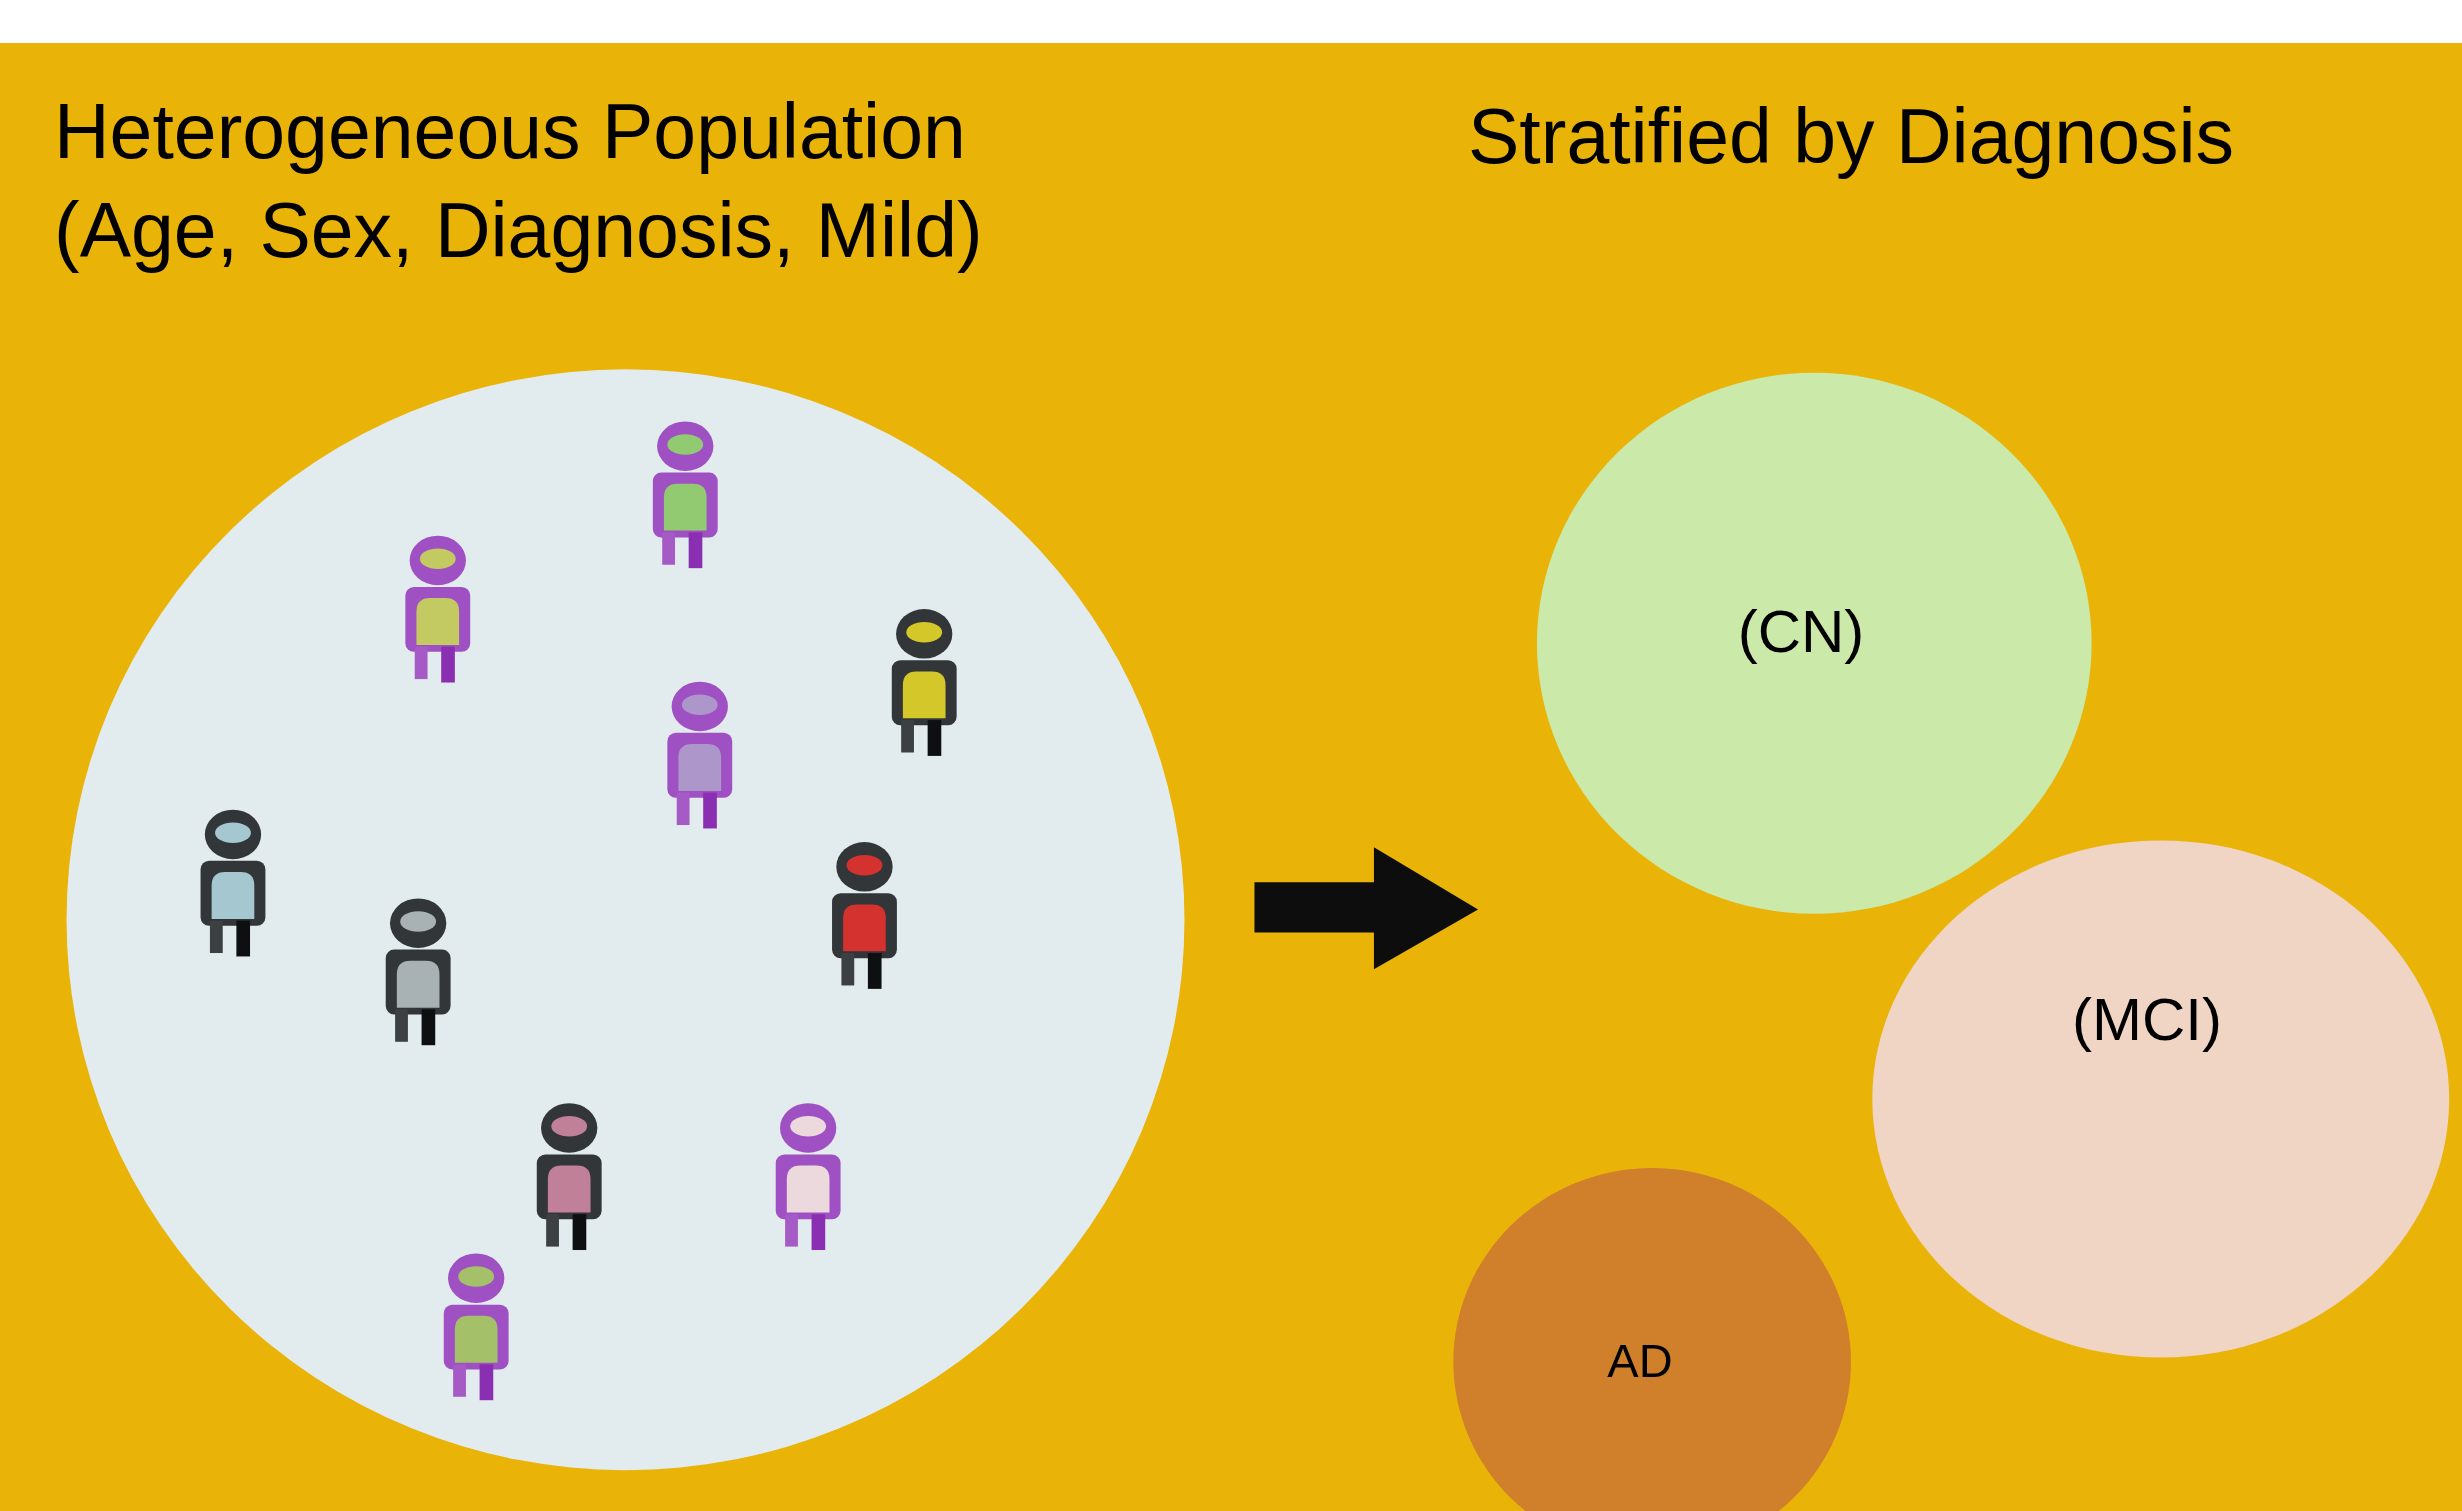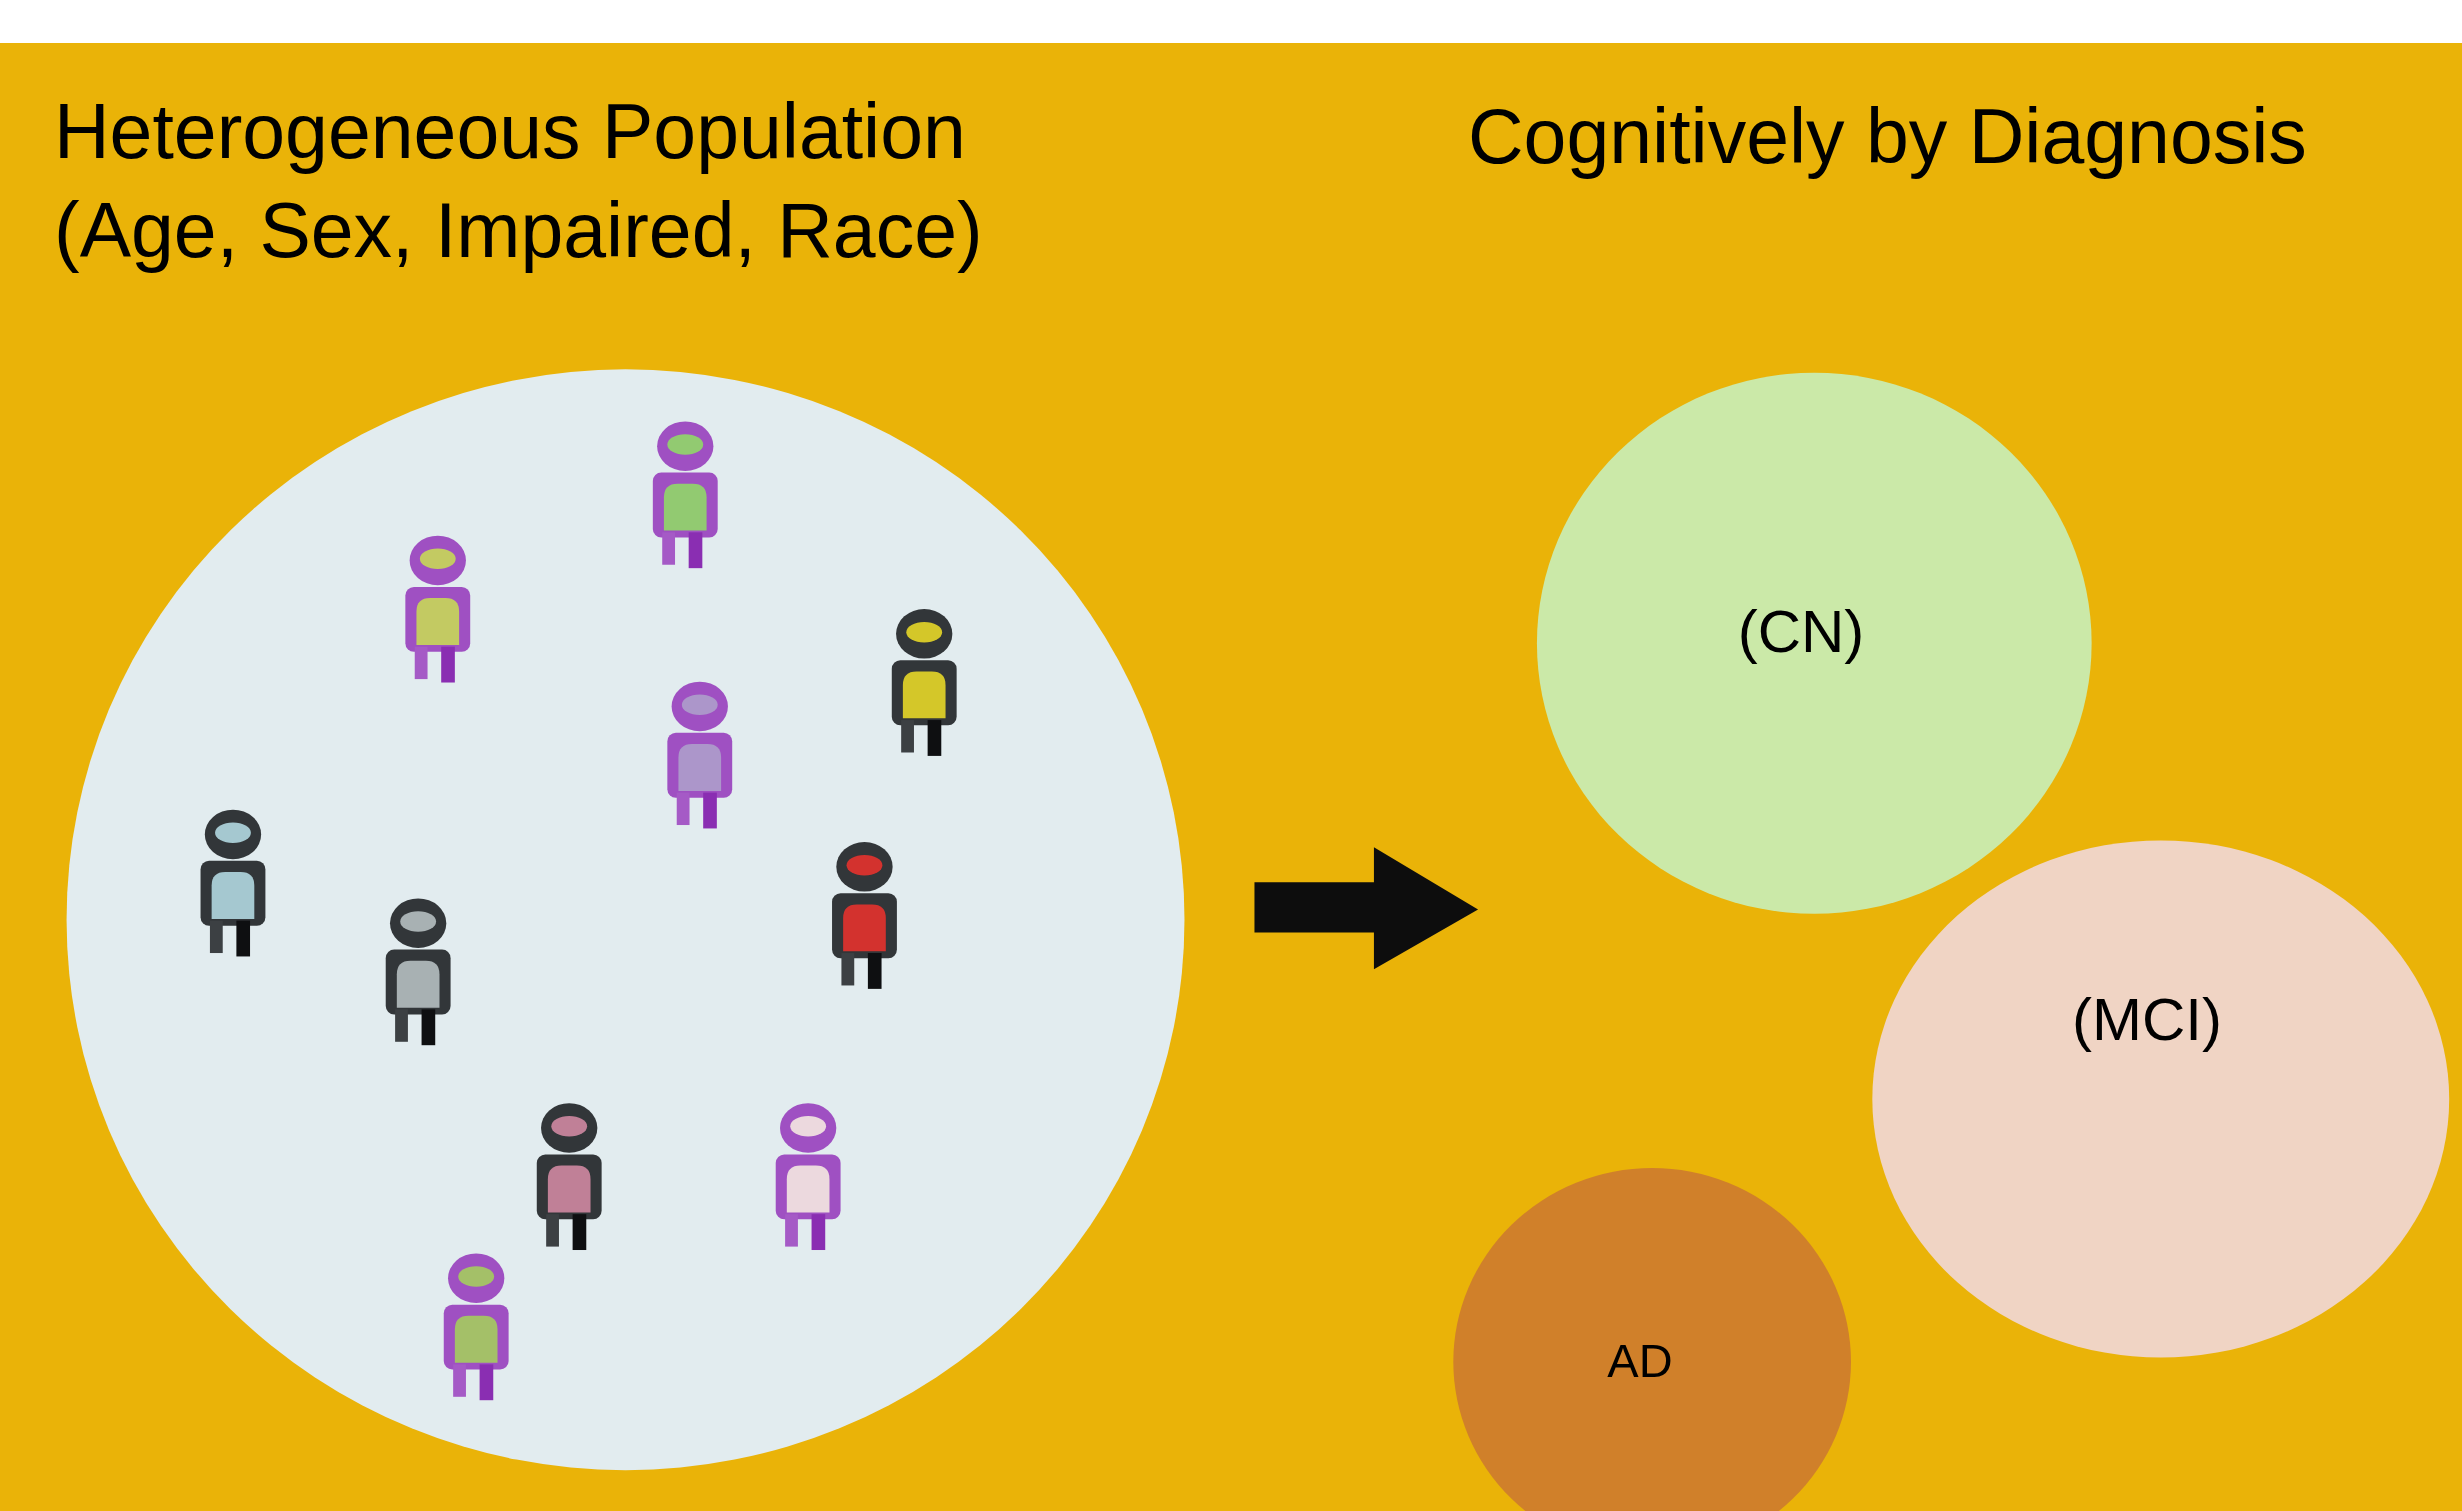--- a/index.html
+++ b/index.html
@@ -131,24 +131,24 @@
         <rect x="44" y="130" width="16" height="42" fill="#8a2eb2"></rect>
       </g>
       <polygon points="1470,983 1610,983 1610,942 1732,1015 1610,1085 1610,1042 1470,1042" fill="#0d0d0d"></polygon>
       <ellipse cx="2126" cy="703" rx="325" ry="317" fill="#cbe9a8"></ellipse>
       <ellipse cx="2532" cy="1237" rx="338" ry="303" fill="#f0d4c4"></ellipse>
       <ellipse cx="1936" cy="1545" rx="233" ry="227" fill="#d0802a"></ellipse>
     </svg>
 
   <div class="title title-left">
     <div>Heterogeneous Population</div>
-    <div>(Age, Sex, Impaired, Race)</div>
+    <div>(Age, Sex, Diagnosis, Mild)</div>
   </div>
 
-  <div class="title title-right">Cognitively by Diagnosis</div>
+  <div class="title title-right">Stratified by Diagnosis</div>
 
   <div class="group-label label-cn">
     <div>(CN)</div>
   </div>
 
   <div class="group-label label-mci">
     <div>(MCI)</div>
   </div>
 
   <div class="group-label label-ad">

